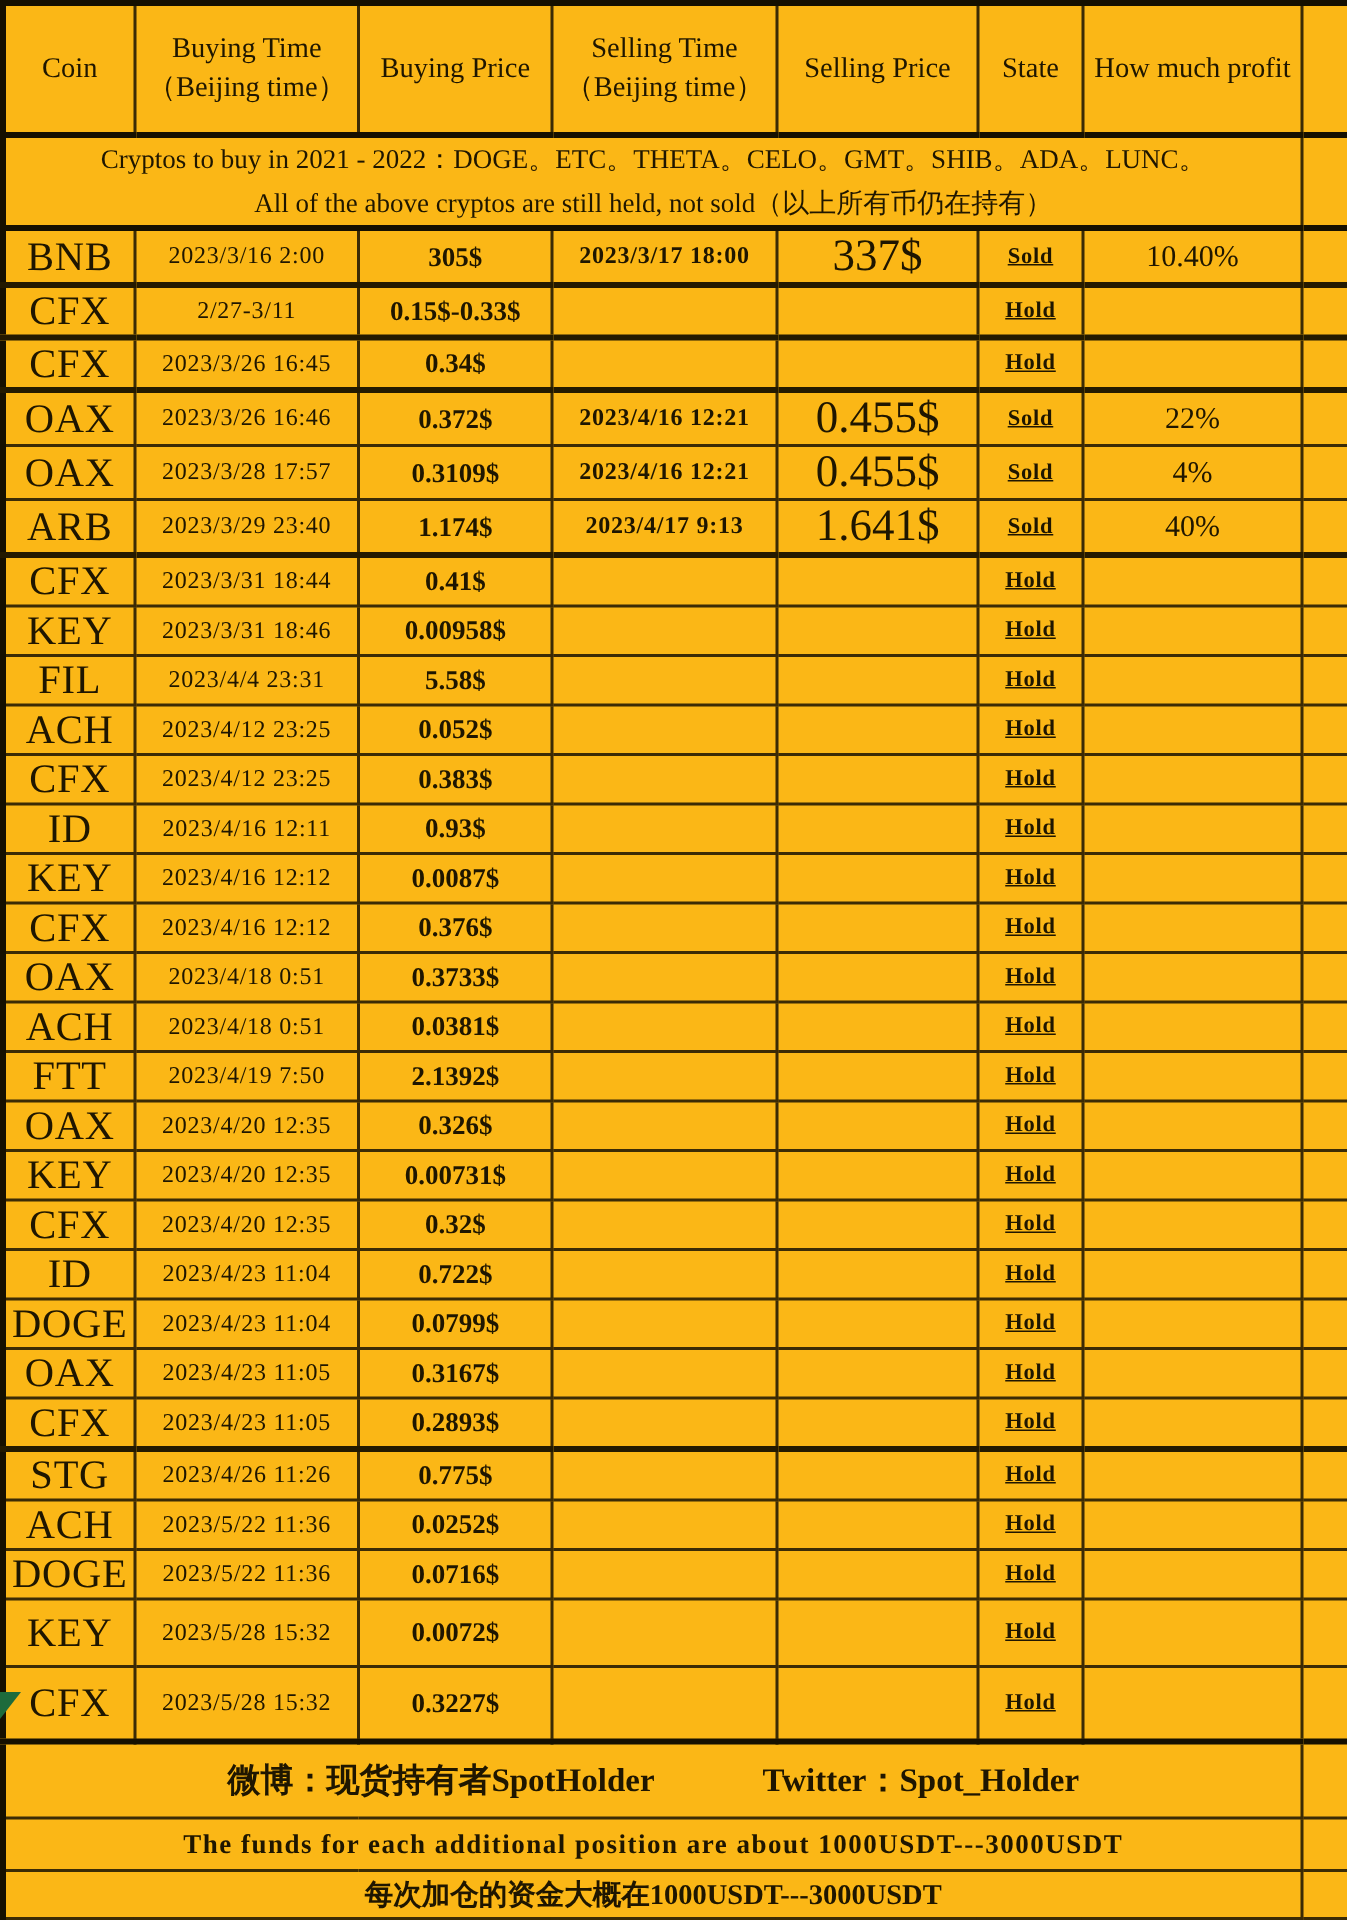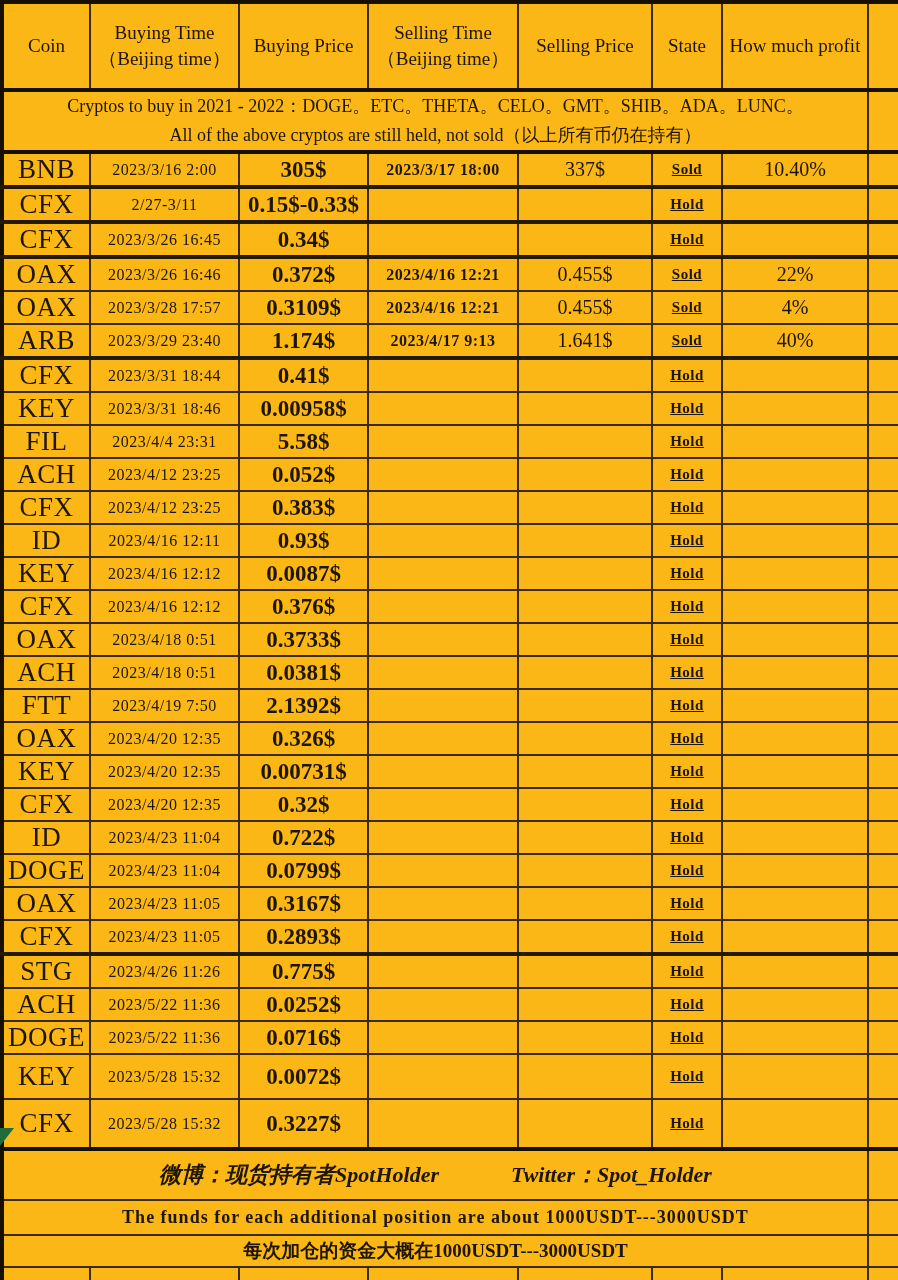--- a/index.html
+++ b/index.html
@@ -65,38 +65,37 @@
   }
 
   
   tr.data-row { height: 33px; }
   tr.data-row.tall-1 { height: 45px; }
   tr.data-row.tall-2 { height: 50px; }
   tr.data-row.thick-bottom td { border-bottom-width: 4px; border-bottom-color: #241a00; }
 
   td.coin   { font-size: 27px; letter-spacing: 0.5px; }
   td.btime  { font-size: 16px; font-weight: 400; letter-spacing: 0.5px; }
-  td.bprice { font-size: 23px; font-weight: 700; }
+  td.bprice { font-size: 18px; font-weight: 700; }
   td.stime  { font-size: 16px; font-weight: 700; letter-spacing: 0.5px; }
-  td.sprice { font-size: 20px; }
+  td.sprice { font-size: 30px; }
   td.state  { font-size: 15px; font-weight: 700; letter-spacing: 0.5px; text-decoration: underline; }
   td.profit { font-size: 20px; }
 
   
   tr.row-social td {
     height: 48px;
     font-size: 22px;
     font-weight: 700;
     border-top: 4px solid #161000;
   }
   tr.row-social .social-wrap {
     display: flex;
     justify-content: center;
     gap: 72px;
-    font-style: italic;
   }
   tr.row-funds-en td { height: 33px; font-size: 18px; font-weight: 700; letter-spacing: 1px; }
   tr.row-funds-cn td { height: 30px; font-size: 19px; font-weight: 700; }
   tr.row-empty td { height: 28px; }
 
   
   .corner-green {
     position: absolute;
     left: 0;
     top: 1128px;

